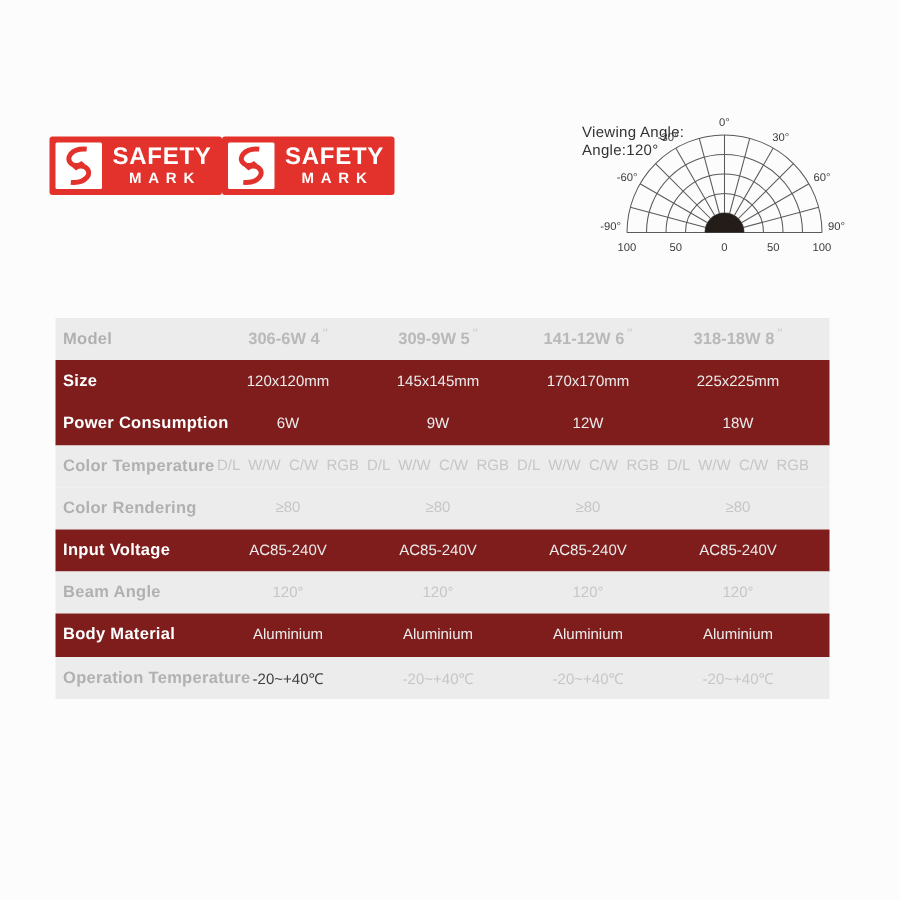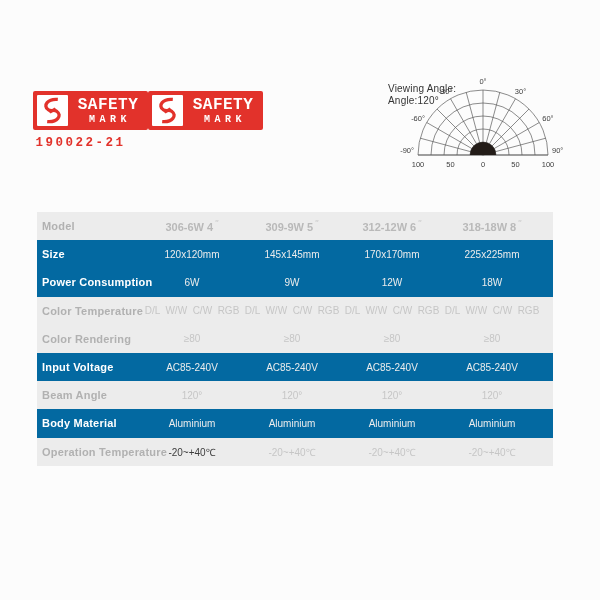--- a/index.html
+++ b/index.html
@@ -3,21 +3,21 @@
 <meta charset="utf-8">
 <style>
   html,body{margin:0;padding:0;}
   body{
     width:600px;height:600px;position:relative;overflow:hidden;
     background:#fcfcfc;
     font-family:"Liberation Sans",sans-serif;
   }
   
   .cert-row{position:absolute;left:33px;top:91px;display:flex;gap:20px;}
-  .cert{width:95px;font-family:Liberation Mono, monospace;}
+  .cert{width:95px;}
   .cert-box{
     width:115px;height:39px;background:#e2322b;border-radius:2px;
     display:flex;align-items:center;box-sizing:border-box;
   }
   .s-tile{
     width:31px;height:31px;background:#ffffff;margin-left:4px;border-radius:1px;
     display:flex;align-items:center;justify-content:center;flex:0 0 auto;
   }
   .cert-text{flex:1;text-align:center;color:#ffffff;line-height:1;}
   .safety-label{font-size:16px;font-weight:bold;letter-spacing:0.5px;}
@@ -33,21 +33,21 @@
   }
   #polar{position:absolute;left:395px;top:76px;}
   #polar text{font-family:"Liberation Sans",sans-serif;}
   
   .spec-table{position:absolute;left:37px;top:212px;width:516px;}
   .spec-row{
     display:grid;grid-template-columns:105px 100px 100px 100px 100px 1fr;
     height:28.2px;align-items:center;
   }
   .spec-row.light{background:#ececec;}
-  .spec-row.dark{background:#0369a1;}
+  .spec-row.dark{background:#7f1d1d;}
   .row-label{
     padding-left:5px;font-weight:bold;font-size:11px;white-space:nowrap;
     overflow:visible;letter-spacing:0.2px;
   }
   .light .row-label{color:#b1b1b1;}
   .dark .row-label{color:#ffffff;}
   .cell{text-align:center;font-size:10px;white-space:nowrap;}
   .light .cell{color:#c6c6c6;}
   .dark .cell{color:#ececec;}
   .model-row .cell{font-weight:bold;font-size:11px;color:#b9b9b9;}
@@ -67,21 +67,20 @@
             <path d="M28 5 C15 1 6.5 9 12.5 15.5 C15 18 19.5 18.4 22.5 16.2"></path>
             <path d="M8 31 C21 35 29.5 27 23.5 20.5 C21 18 16.5 17.6 13.5 19.8"></path>
           </g>
         </svg>
       </span>
       <span class="cert-text">
         <div class="safety-label">SAFETY</div>
         <div class="mark-label">MARK</div>
       </span>
     </div>
-    <div class="cert-num">190022-21</div>
   </div>
 
   <div class="cert">
     <div class="cert-box">
       <span class="s-tile">
         <svg width="27" height="27" viewBox="0 0 36 36">
           <g transform="rotate(-12 18 18)" stroke="#e2322b" stroke-width="4.4" fill="none" stroke-linecap="butt">
             <path d="M28 5 C15 1 6.5 9 12.5 15.5 C15 18 19.5 18.4 22.5 16.2"></path>
             <path d="M8 31 C21 35 29.5 27 23.5 20.5 C21 18 16.5 17.6 13.5 19.8"></path>
           </g>
@@ -134,21 +133,21 @@
     <text x="88" y="91" text-anchor="middle" font-size="7.5" fill="#3d3d3d">0</text>
     <text x="120.5" y="91" text-anchor="middle" font-size="7.5" fill="#3d3d3d">50</text>
     <text x="153" y="91" text-anchor="middle" font-size="7.5" fill="#3d3d3d">100</text>
   </svg>
 
 <div class="spec-table">
     <div class="spec-row light model-row">
       <div class="row-label">Model</div>
       <div class="cell"><span>306-6W 4</span><sup>″</sup></div>
       <div class="cell"><span>309-9W 5</span><sup>″</sup></div>
-      <div class="cell"><span>312-12W 6</span><sup>″</sup></div>
+      <div class="cell"><span>141-12W 6</span><sup>″</sup></div>
       <div class="cell"><span>318-18W 8</span><sup>″</sup></div>
       <div></div>
     </div>
     <div class="spec-row dark">
       <div class="row-label">Size</div>
       <div class="cell">120x120mm</div>
       <div class="cell">145x145mm</div>
       <div class="cell">170x170mm</div>
       <div class="cell">225x225mm</div>
       <div></div>

